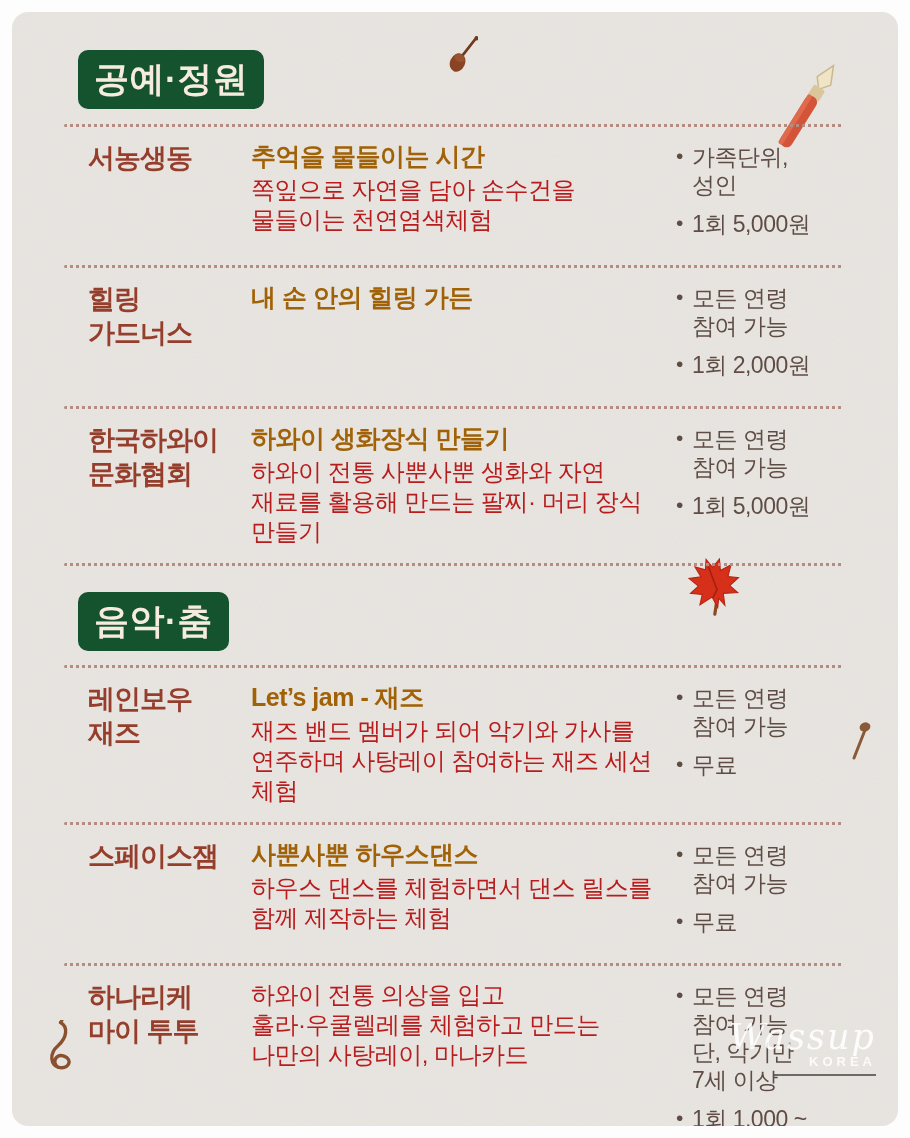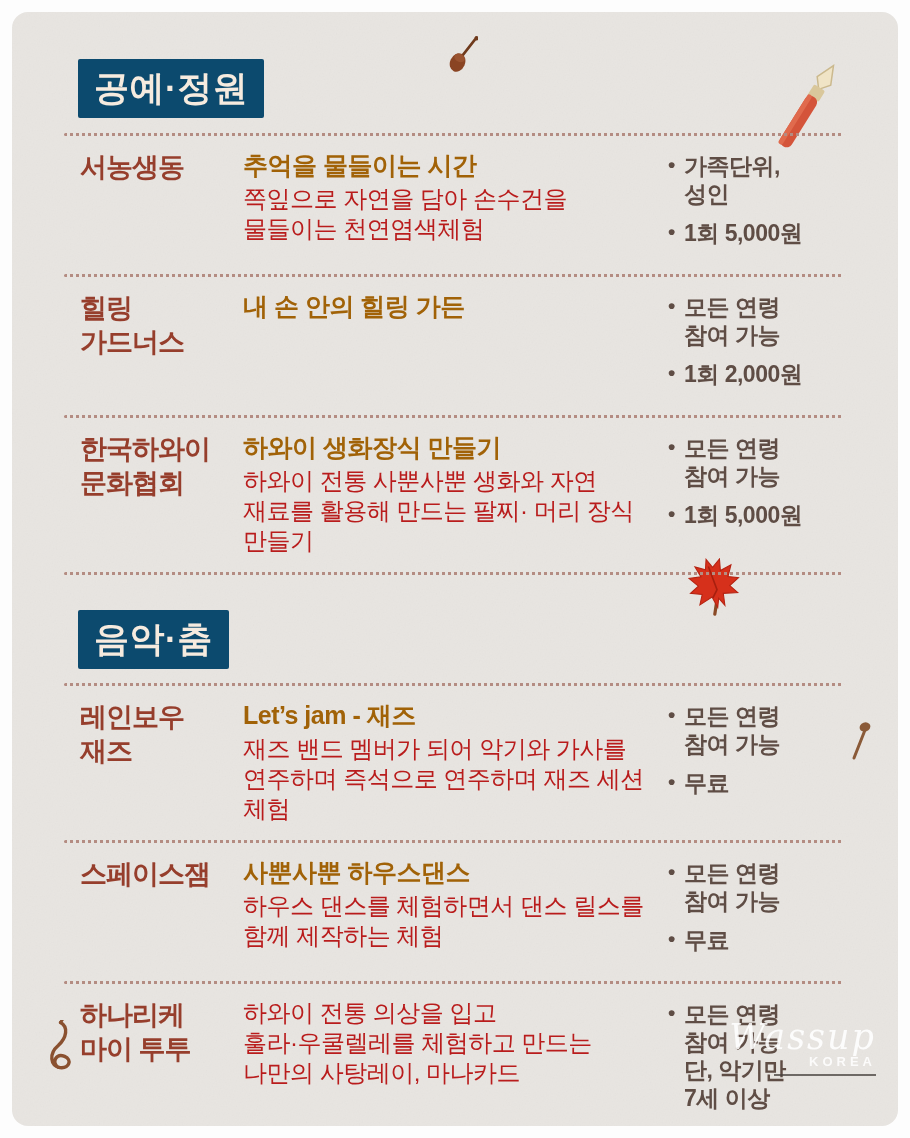--- a/index.html
+++ b/index.html
@@ -22,64 +22,65 @@
     border-radius:16px;
     overflow:hidden;
   }
   .texture { position:absolute; inset:0; z-index:1; pointer-events:none; }
   .deco { position:absolute; z-index:2; pointer-events:none; }
 
   .content { position:relative; z-index:3; padding:38px 62px 0 60px; }
 
   .badge {
     display:inline-block;
-    background:#0c4a6e;
+    background:#14532d;
     color:#f6ebdf;
     font-size:35px; font-weight:bold; letter-spacing:0.5px;
     line-height:1;
     padding:11px 16px 13px;
-    margin:9px 0 0 6px;
-    border-radius:2px;
+    margin:0 0 0 6px;
+    border-radius:10px;
   }
   .badge-gap1 { height:15px; }
   .section2-gap { height:26px; }
   .badge-gap2 { height:14px; }
 
   .divider {
     height:3px;
     margin:0 -8px;
     background-image:repeating-linear-gradient(90deg,#b48c82 0 3px, rgba(0,0,0,0) 3px 6px);
     border-radius:2px;
   }
 
   .row {
     display:grid;
     grid-template-columns:163px 405px 178px;
     column-gap:8px;
     padding:14px 0 16px;
+    margin-left:8px;
   }
   .org {
     font-size:27px; font-weight:bold; color:#963e2c;
     line-height:34px; letter-spacing:-1px;
     white-space:pre-line;
     padding-left:8px;
   }
   .prog-title {
     font-size:25px; font-weight:bold; color:#a16207;
     line-height:30px; letter-spacing:-0.5px;
     margin:0 0 4px 0;
   }
   .prog-desc {
     font-size:24px; color:#b91c1c;
     line-height:30px; letter-spacing:-0.5px;
     white-space:pre-line;
   }
   .bullets {
     list-style:none; margin:0; padding:2px 0 0 12px;
-    font-size:23px; font-weight:bold; color:#5f4d45;
+    font-size:23px; font-weight:normal; color:#5f4d45;
     line-height:28px; letter-spacing:-0.5px;
   }
   .bullets li {
     position:relative;
     padding-left:16px;
     margin-bottom:11px;
     white-space:pre-line;
   }
   .bullets li::before {
     content:"\2022";
@@ -229,21 +230,21 @@
       <div class="badge">음악·춤</div>
       <div class="badge-gap2"></div>
       <div class="divider"></div>
 
       <div class="row">
         <div class="org">레인보우
 재즈</div>
         <div class="prog">
           <div class="prog-title">Let’s jam - 재즈</div>
           <div class="prog-desc">재즈 밴드 멤버가 되어 악기와 가사를
-연주하며 즉석으로 연주하며 재즈 세션
+연주하며 사탕레이 참여하는 재즈 세션
 체험</div>
         </div>
         <ul class="bullets">
           <li>모든 연령
 참여 가능</li>
           <li>무료</li>
         </ul>
       </div>
       <div class="divider"></div>
 

